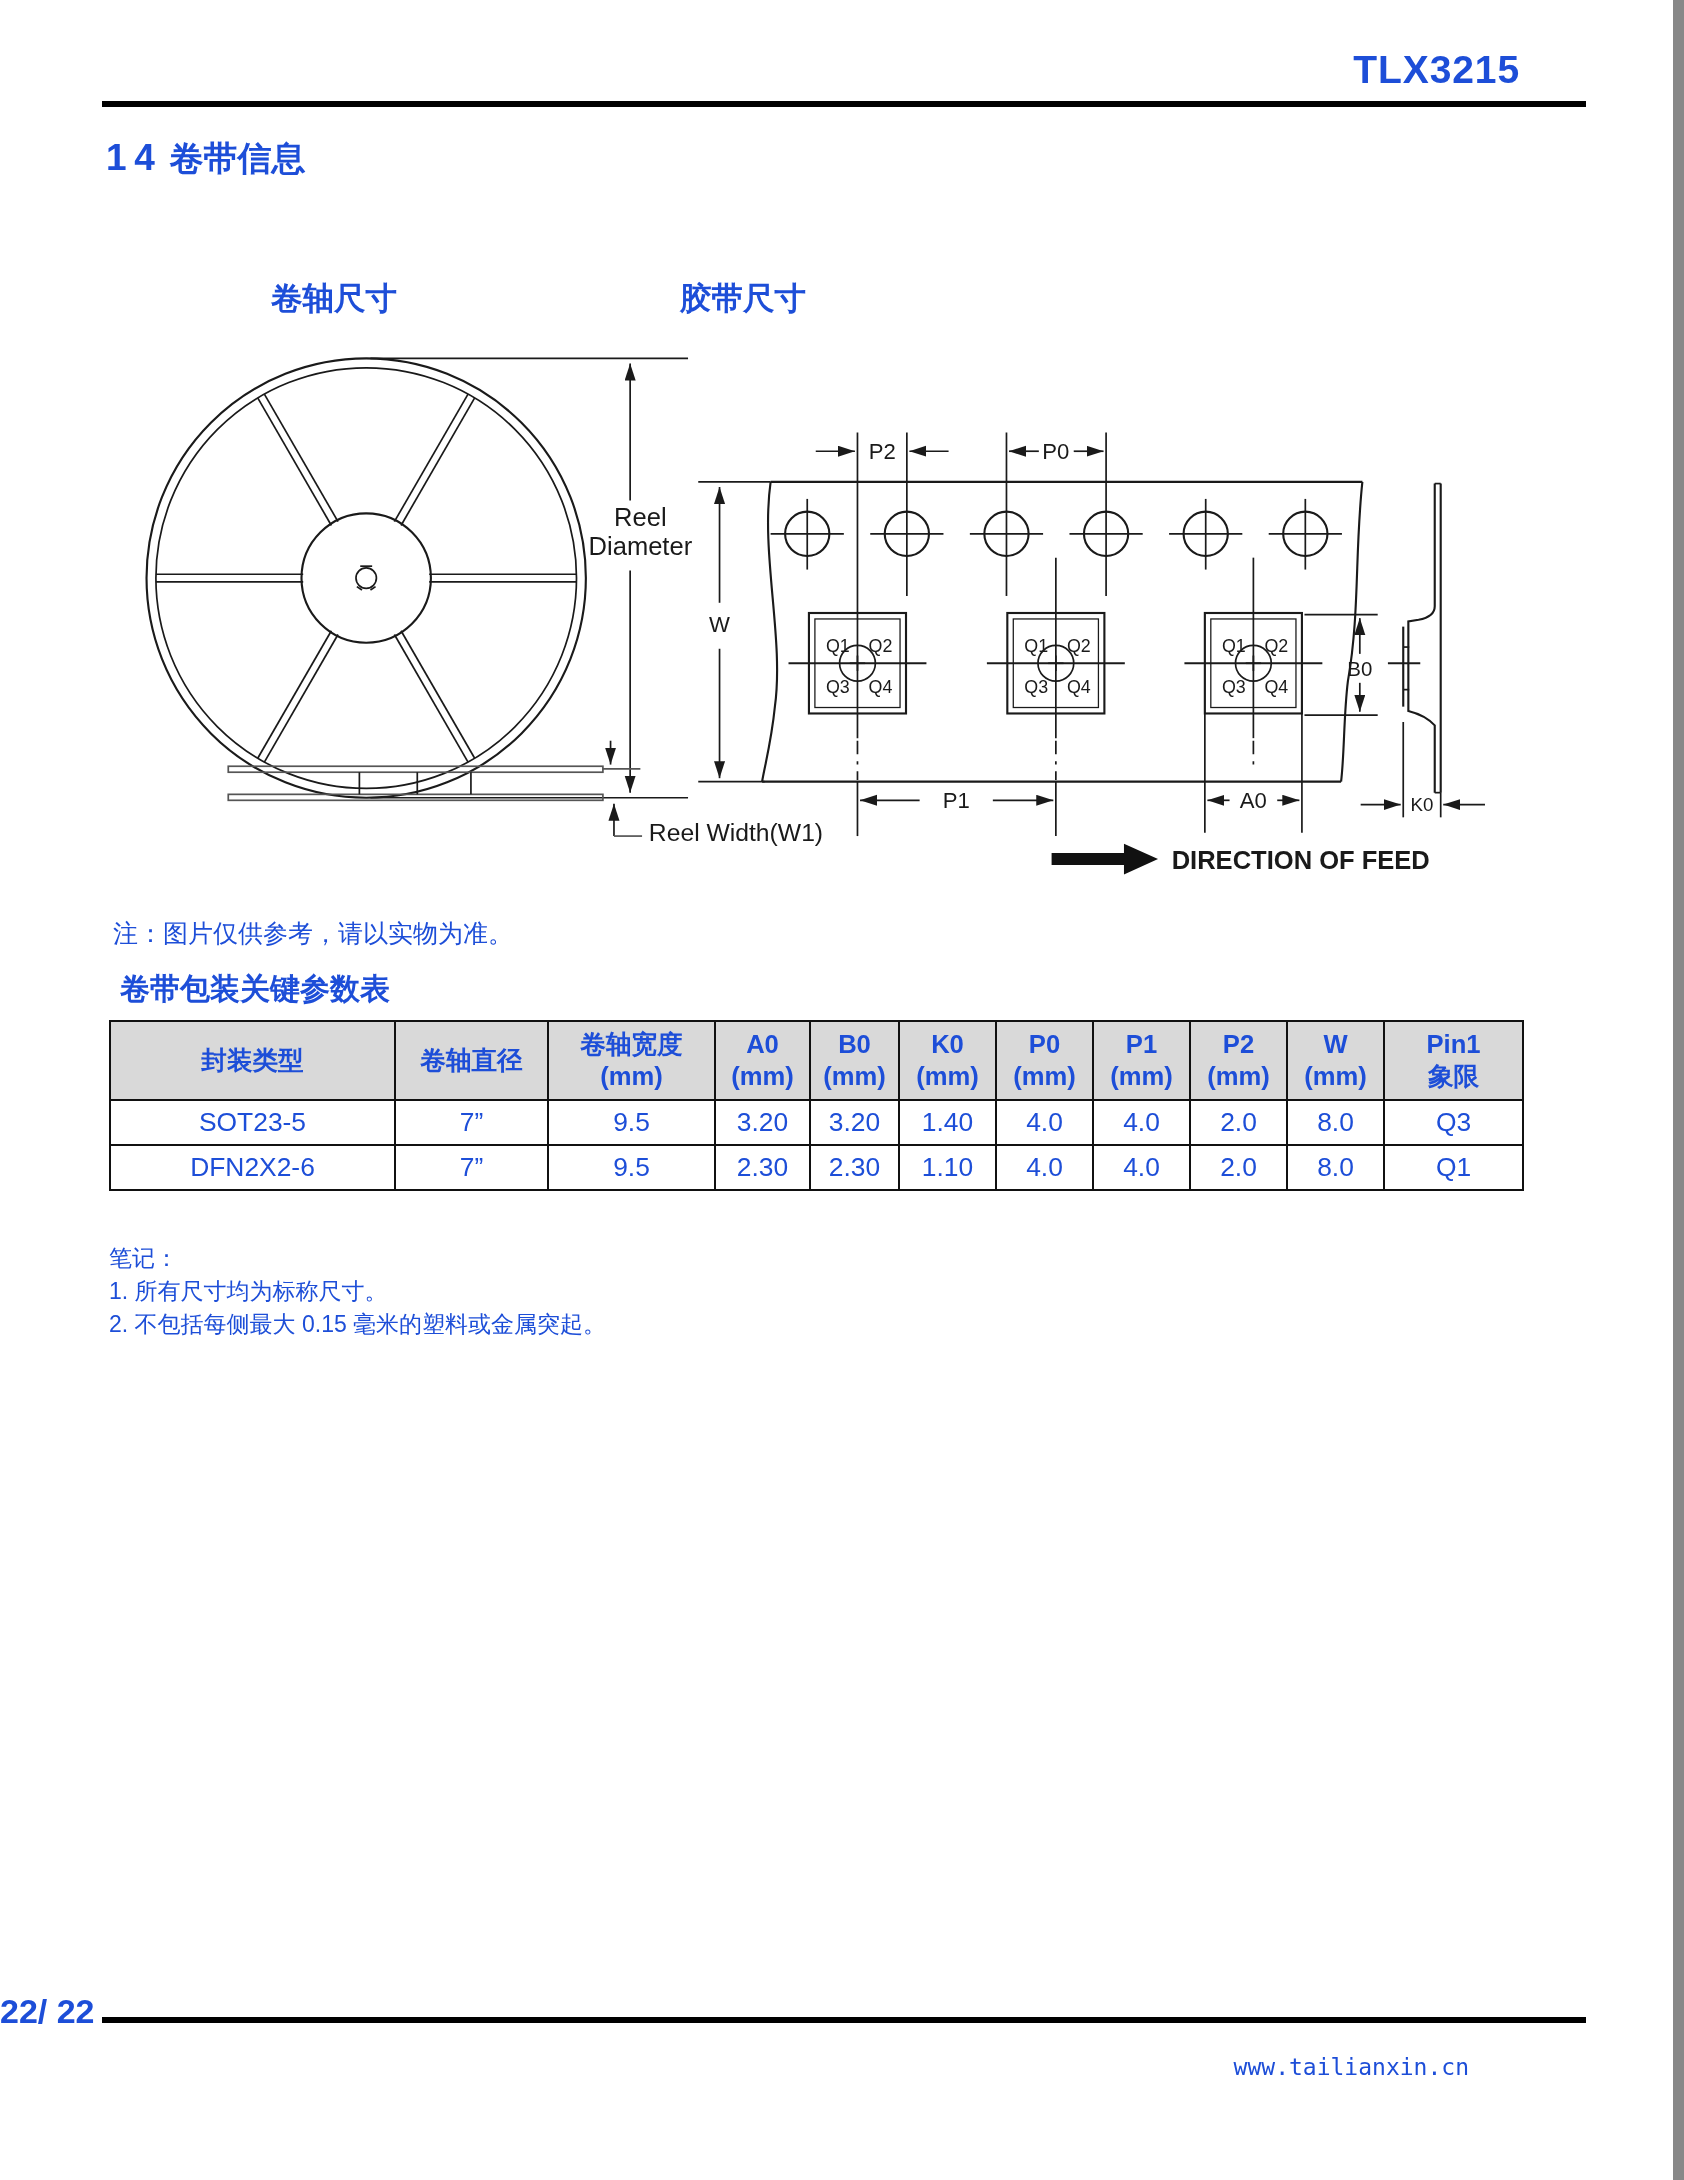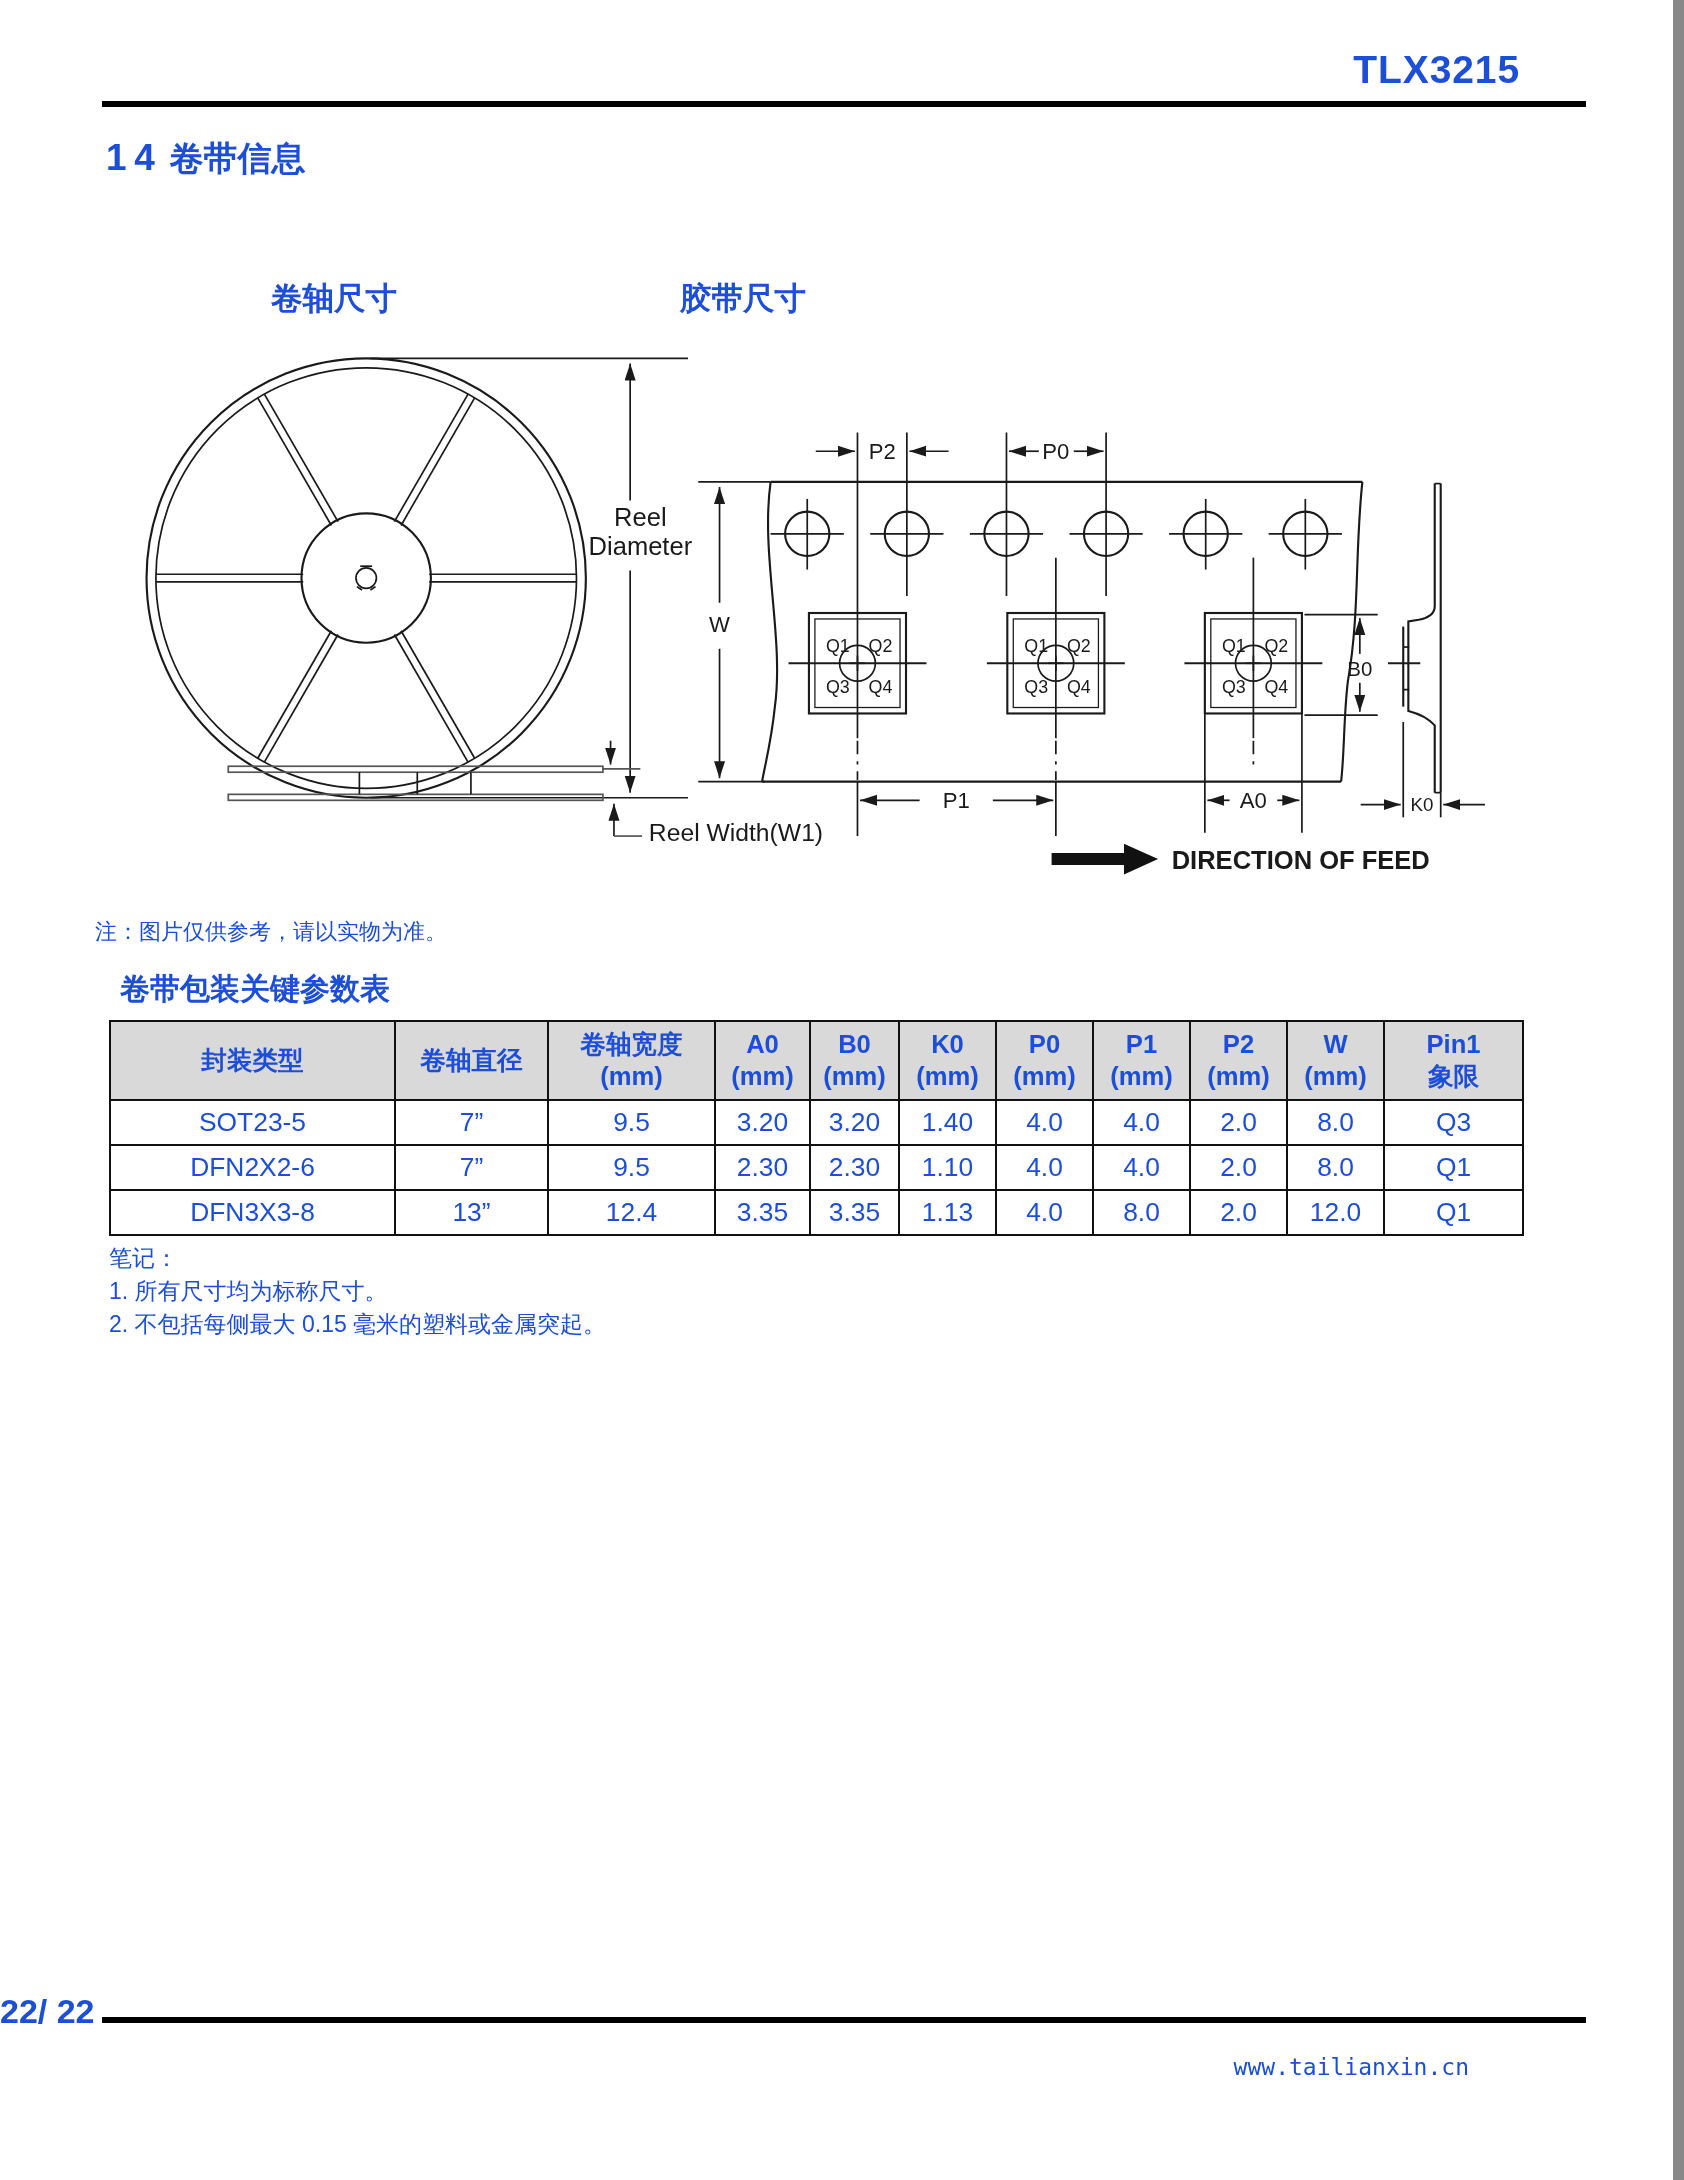--- a/index.html
+++ b/index.html
@@ -13,21 +13,21 @@
   .sub-label{position:absolute;top:278px;font-size:31.5px;font-weight:bold;}
   .sub-label.reel{left:271px;}
   .sub-label.tape{left:680px;}
   svg.diagram{position:absolute;left:102px;top:315px;}
   svg text{font-family:"Liberation Sans",sans-serif;fill:#1a1a1a;}
   .ln{stroke:#1a1a1a;stroke-width:2.5;fill:none;}
   .ln2{stroke:#1a1a1a;stroke-width:2;fill:none;}
   .ln15{stroke:#1a1a1a;stroke-width:1.5;fill:none;}
   .gray{stroke:#555;}
   .dash{stroke-dasharray:16 8 4 8;}
-  .note{position:absolute;left:95px;top:917px;font-size:22px;}
+  .note{position:absolute;left:113px;top:917px;font-size:25px;}
   .table-title{position:absolute;left:107px;top:969px;font-size:30px;font-weight:bold;margin-left:13px;}
   .param-table{position:absolute;left:109px;top:1020px;border-collapse:collapse;
                table-layout:fixed;text-align:center;}
   .param-table th,.param-table td{border:2.1px solid #111;padding:0;}
   .param-table th{background:#d9d9d9;font-size:25.6px;font-weight:bold;height:77px;line-height:1.25;}
   .param-table td{font-size:26.4px;height:43px;font-weight:normal;}
   .param-table .unit:empty{display:none;}
   .notes-block{position:absolute;left:109px;top:1242px;font-size:23px;line-height:33px;}
   .footer-rule{position:absolute;left:102px;top:2017px;width:1484px;height:6px;background:#000;}
   .footer-page{position:absolute;left:0;top:1992px;width:1685px;text-align:left;
@@ -340,33 +340,20 @@
         <td>9.5</td>
         <td>2.30</td>
         <td>2.30</td>
         <td>1.10</td>
         <td>4.0</td>
         <td>4.0</td>
         <td>2.0</td>
         <td>8.0</td>
         <td>Q1</td>
       </tr>
-      <tr>
-        <td>DFN3X3-8</td>
-        <td>13”</td>
-        <td>12.4</td>
-        <td>3.35</td>
-        <td>3.35</td>
-        <td>1.13</td>
-        <td>4.0</td>
-        <td>8.0</td>
-        <td>2.0</td>
-        <td>12.0</td>
-        <td>Q1</td>
-      </tr>
     </tbody>
   </table>
 
   <div class="notes-block">
     <div>笔记：</div>
     <div>1. 所有尺寸均为标称尺寸。</div>
     <div>2. 不包括每侧最大 0.15 毫米的塑料或金属突起。</div>
   </div>
 
   <div class="footer-rule"></div>

